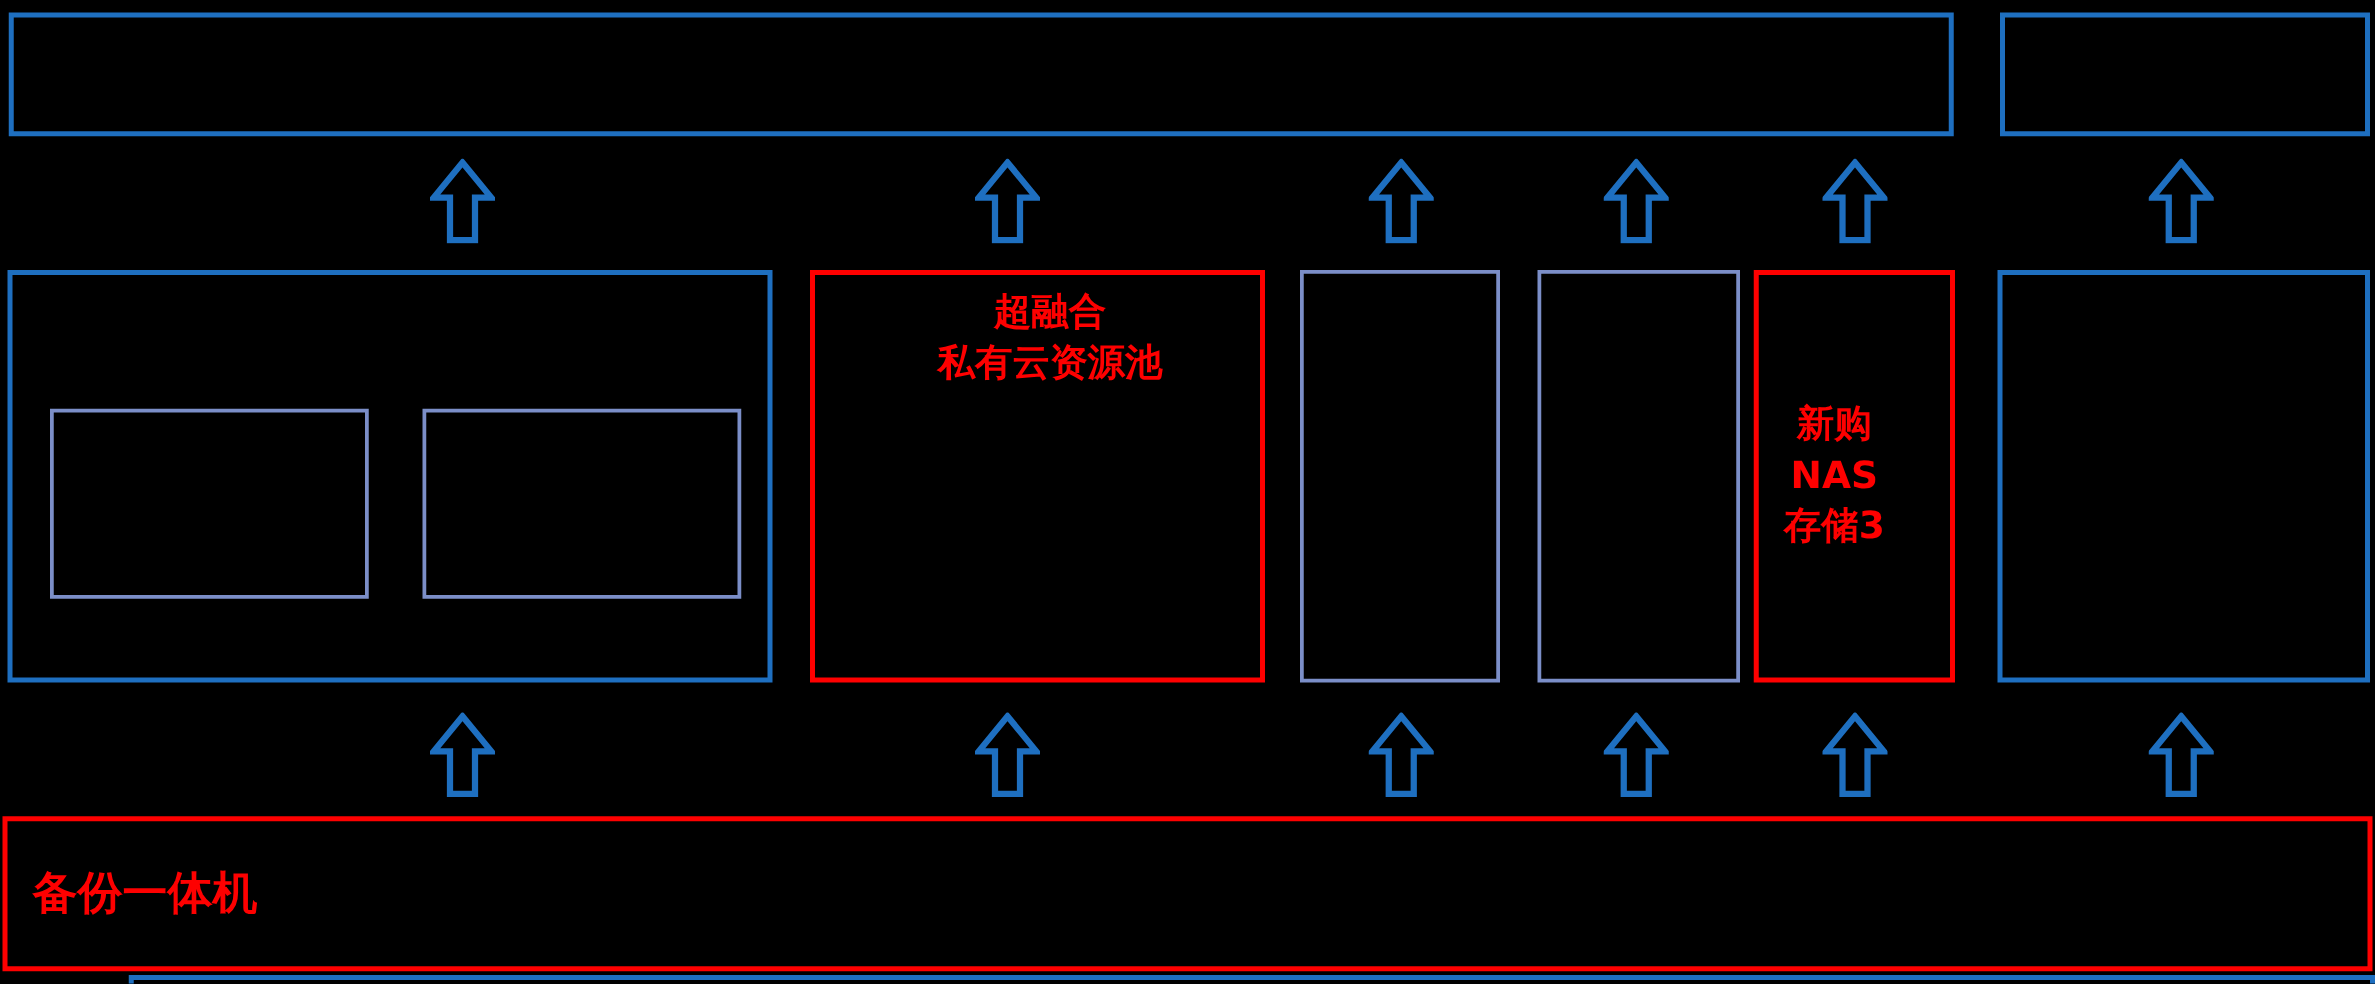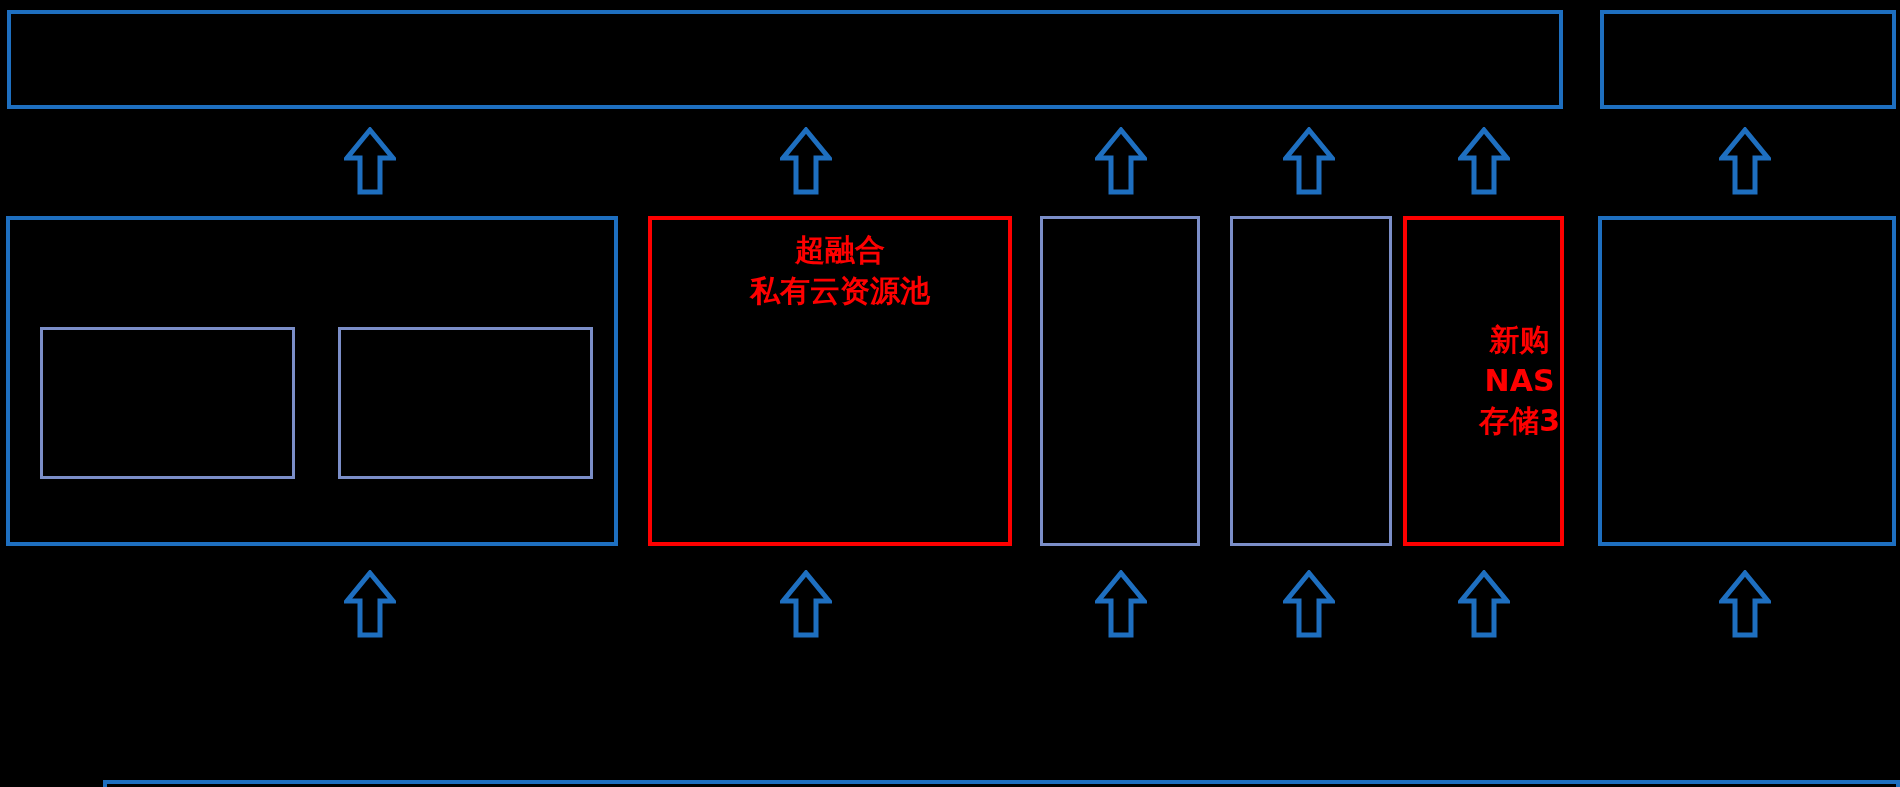--- a/index.html
+++ b/index.html
@@ -26,21 +26,21 @@
     color: var(--red, #fe0000);
     font-weight: bold;
     text-align: center;
     white-space: pre-line;
     line-height: 1.35;
     padding-left: 20px;
   }
   .center-flex {
     display: flex;
     align-items: center;
-    justify-content: flex-end;
+    justify-content: flex-start;
   }
   .arrow {
     position: absolute;
     color: var(--blue, #1e6fc0);
   }
   .hc-title {
     position: absolute;
     top: 10px;
     left: 0;
     width: 100%;
@@ -110,16 +110,19 @@
   <svg class="arrow" style="left:1283px; top:570px;" width="52" height="68" viewBox="0 0 52 68">
     <polygon points="26,3 49,31 36,31 36,65 16,65 16,31 3,31" fill="none" stroke="currentColor" stroke-width="5"></polygon>
   </svg>
   <svg class="arrow" style="left:1458px; top:570px;" width="52" height="68" viewBox="0 0 52 68">
     <polygon points="26,3 49,31 36,31 36,65 16,65 16,31 3,31" fill="none" stroke="currentColor" stroke-width="5"></polygon>
   </svg>
   <svg class="arrow" style="left:1719px; top:570px;" width="52" height="68" viewBox="0 0 52 68">
     <polygon points="26,3 49,31 36,31 36,65 16,65 16,31 3,31" fill="none" stroke="currentColor" stroke-width="5"></polygon>
   </svg>
 
+  <div class="box red center-flex" style="left:2px; top:653px; width:1896px; height:124px;">
+    <div class="label fs36">备份一体机</div>
+  </div>
 
   <div class="box" style="left:103px; top:780px; width:1797px; height:40px;"></div>
 
 </div>
 
 </body></html>

